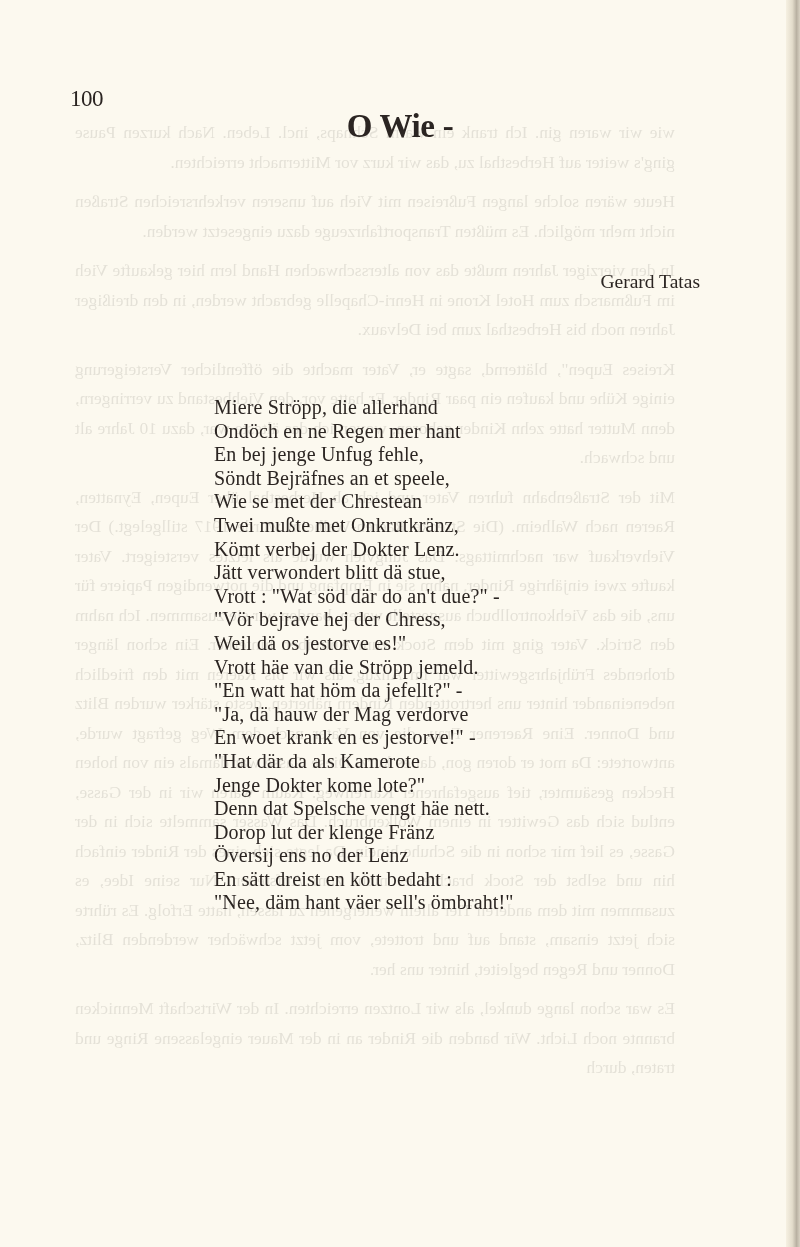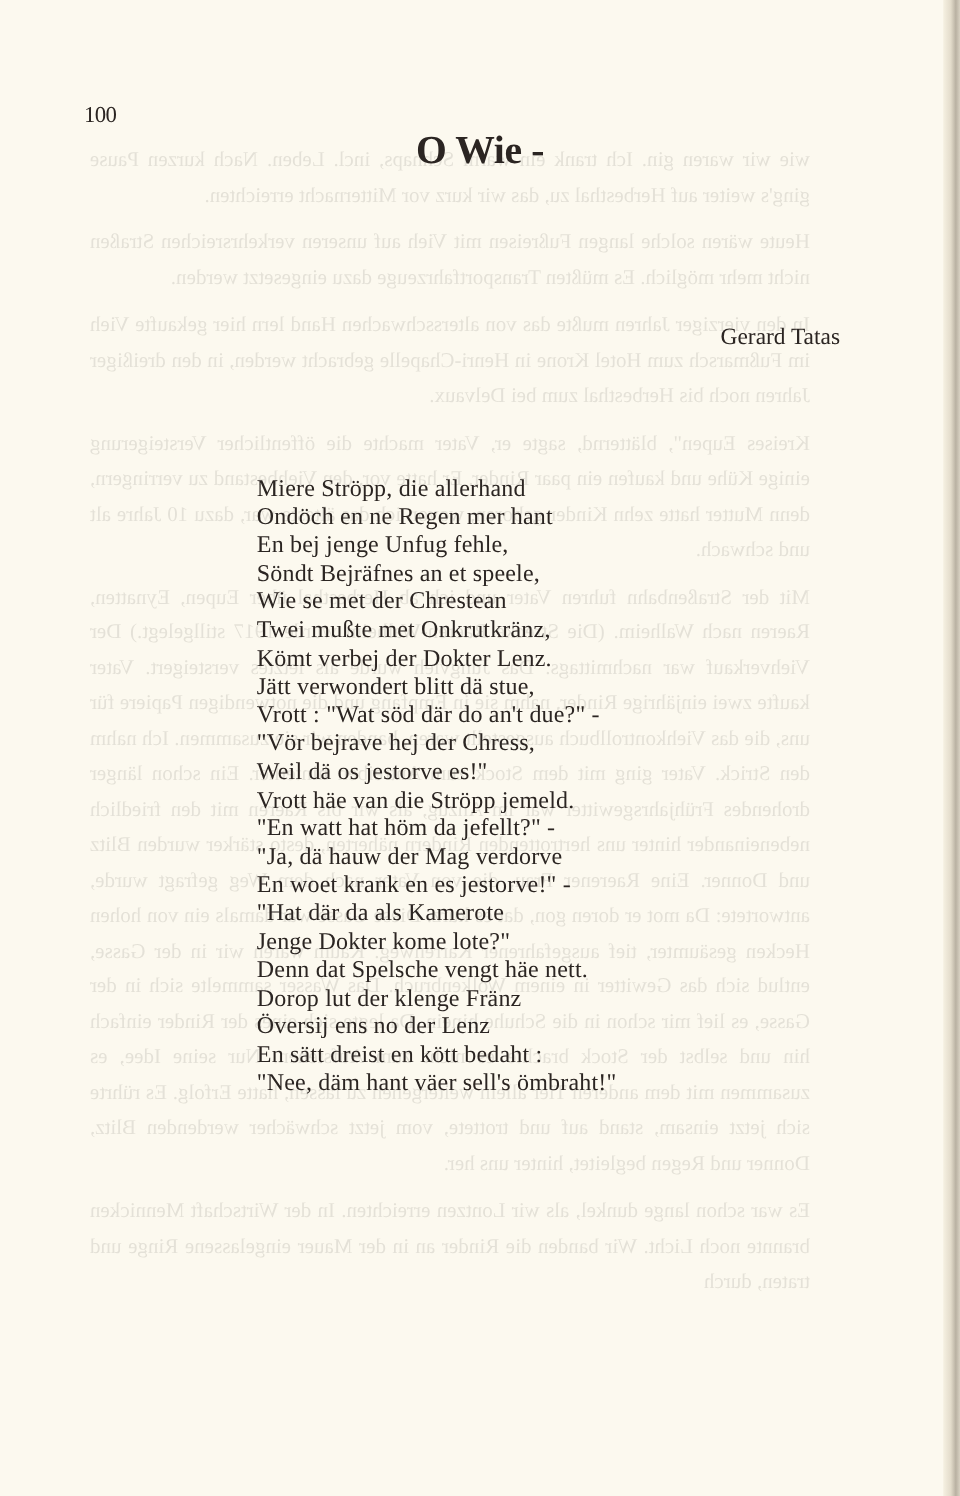--- a/index.html
+++ b/index.html
@@ -23,21 +23,21 @@
     transform: scaleX(-1);
     color: rgba(60,55,50,0.12);
     font-size: 17.5px; line-height: 29.5px;
     text-align: justify;
     pointer-events: none;
     white-space: normal;
   }
   .bleed p { margin: 0 0 10px 0; }
   .page-number {
     position: absolute; left: 70px; top: 86px;
-    font-size: 19px; letter-spacing: -0.5px;
+    font-size: 23px; letter-spacing: -0.5px;
   }
   .title {
     position: absolute; left: 0; width: 800px; top: 108px;
     text-align: center; font-weight: bold; font-size: 33px;
     letter-spacing: -0.3px;
   }
   .author {
     position: absolute; right: 100px; top: 271px;
     font-size: 19.5px;
   }

